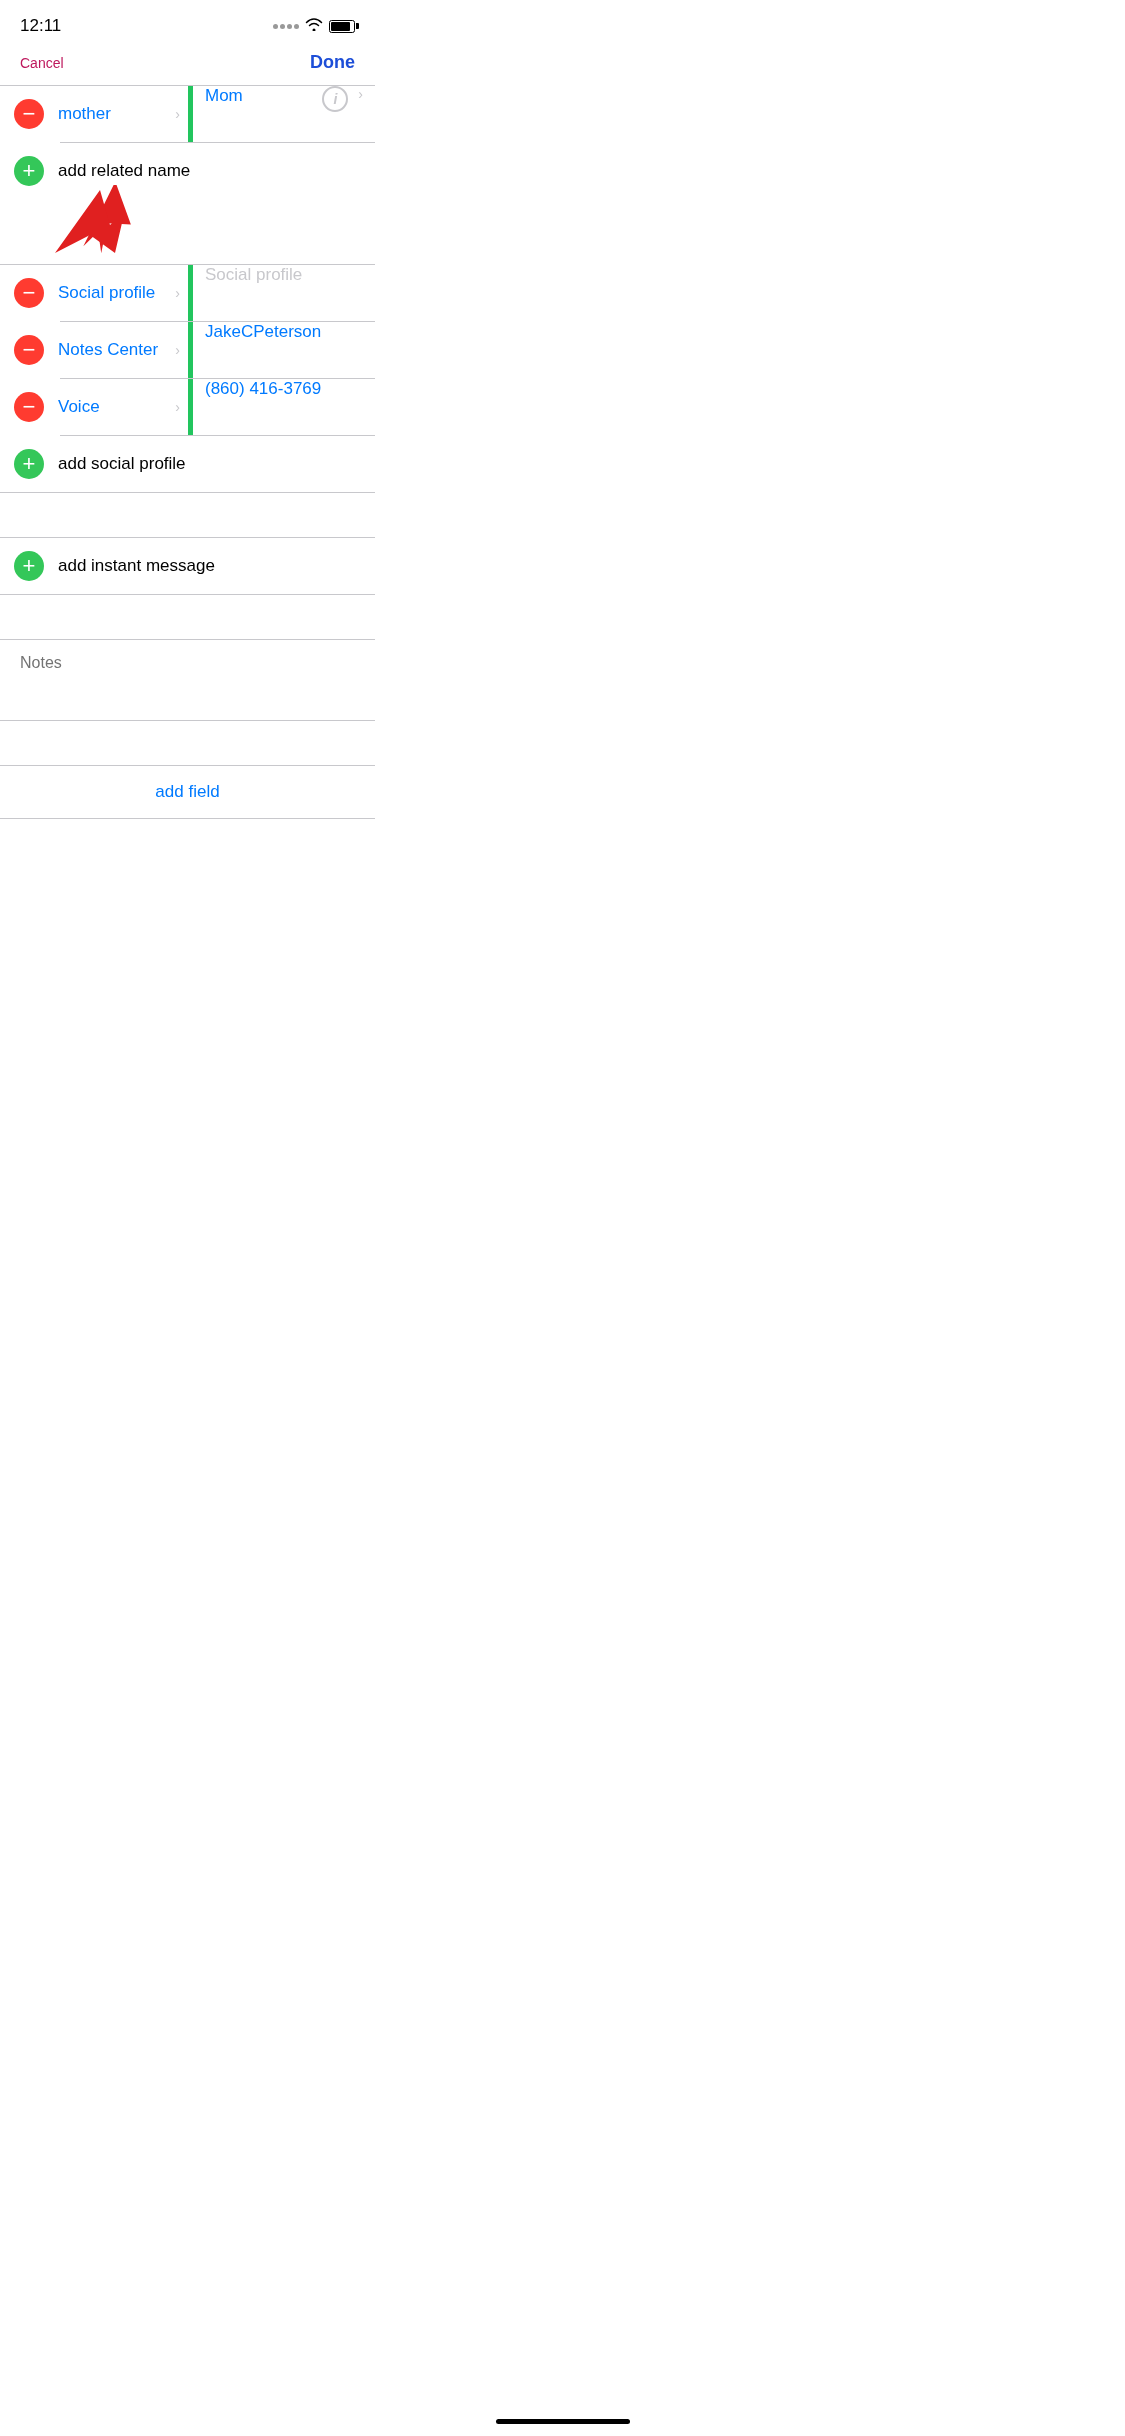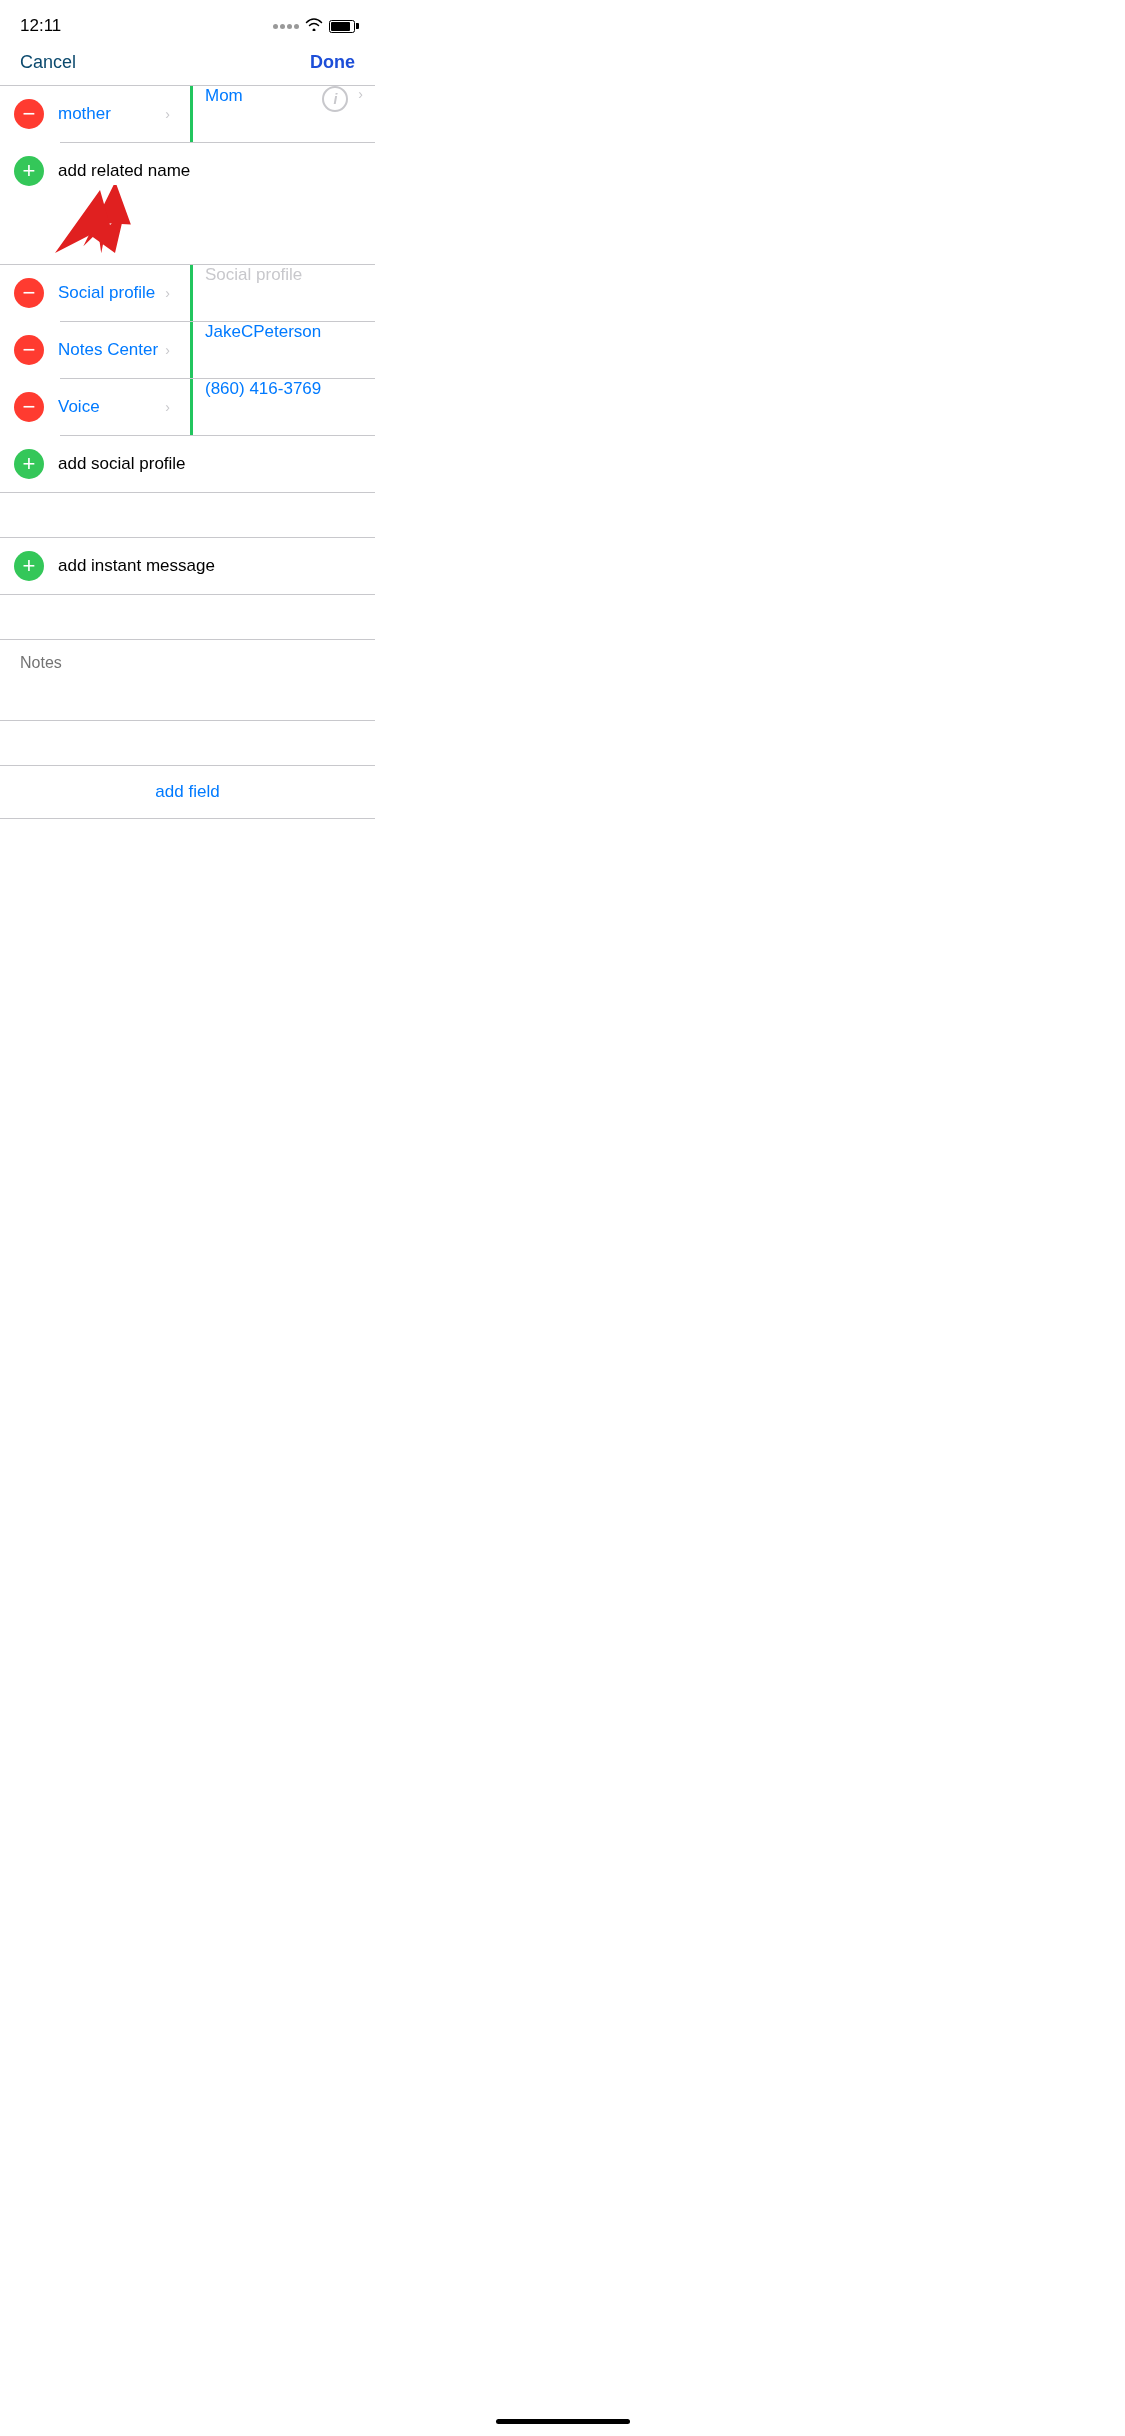--- a/index.html
+++ b/index.html
@@ -73,22 +73,22 @@
     }
 
     
     .nav-bar {
       display: flex;
       justify-content: space-between;
       align-items: center;
       padding: 8px 20px 12px 20px;
     }
     .nav-cancel {
-      font-size: 18px;
-      color: #0c4a6e;
+      font-size: 14px;
+      color: #be185d;
       cursor: pointer;
     }
     .nav-done {
       font-size: 18px;
       font-weight: 700;
       color: #1d4ed8;
       cursor: pointer;
       text-align: right;
     }
 
@@ -137,22 +137,22 @@
       line-height: 1;
       margin-top: -1px;
     }
 
     
     .cell-left {
       display: flex;
       align-items: center;
       width: 135px;
       flex-shrink: 0;
-      padding-right: 20px;
-      border-right: 3px solid #22c55e;
+      padding-right: 8px;
+      border-right: 5px solid #22c55e;
       height: 56px;
     }
     .cell-label {
       font-size: 17px;
       color: #007AFF;
       flex: 1;
     }
     .cell-chevron {
       font-size: 14px;
       color: #C8C8CC;

